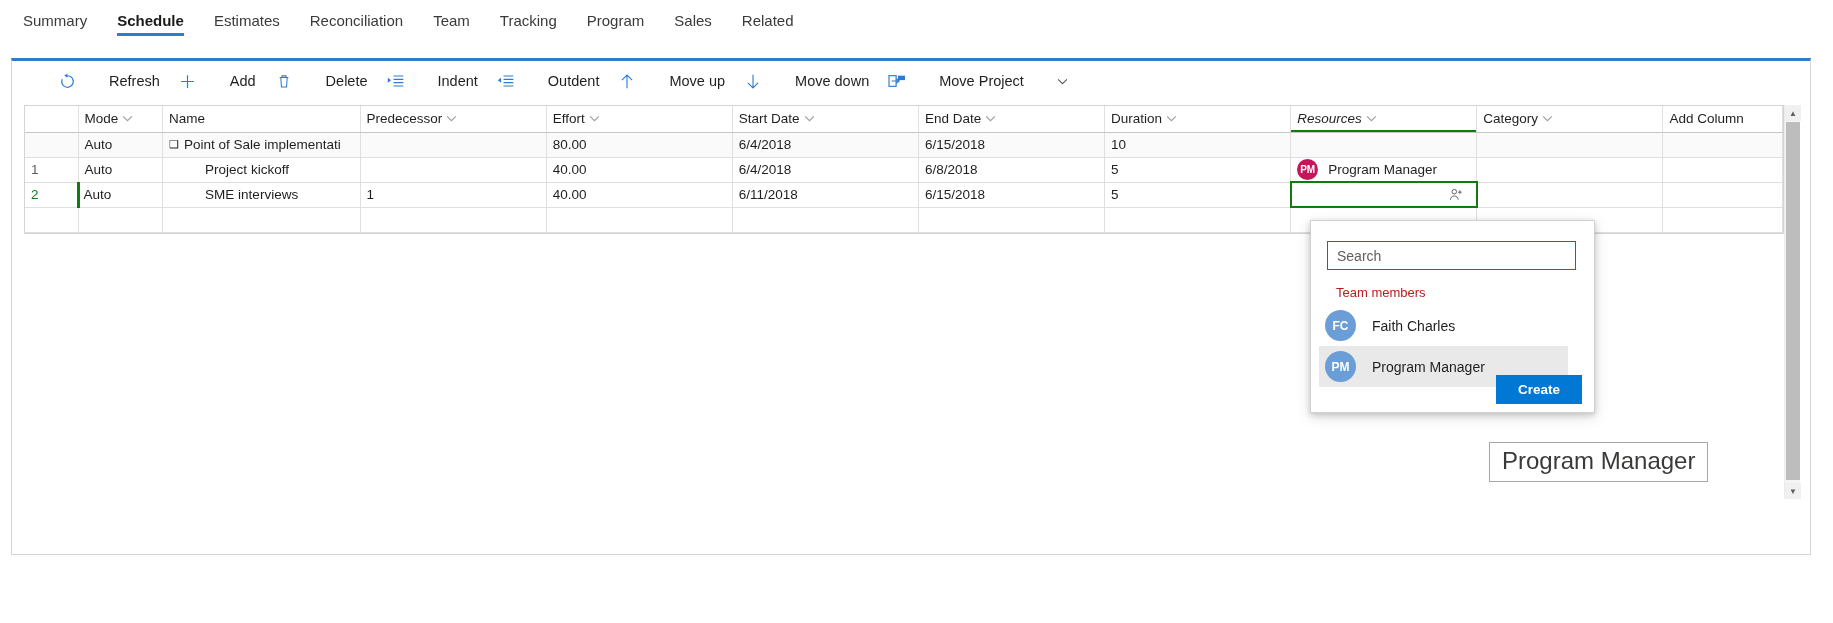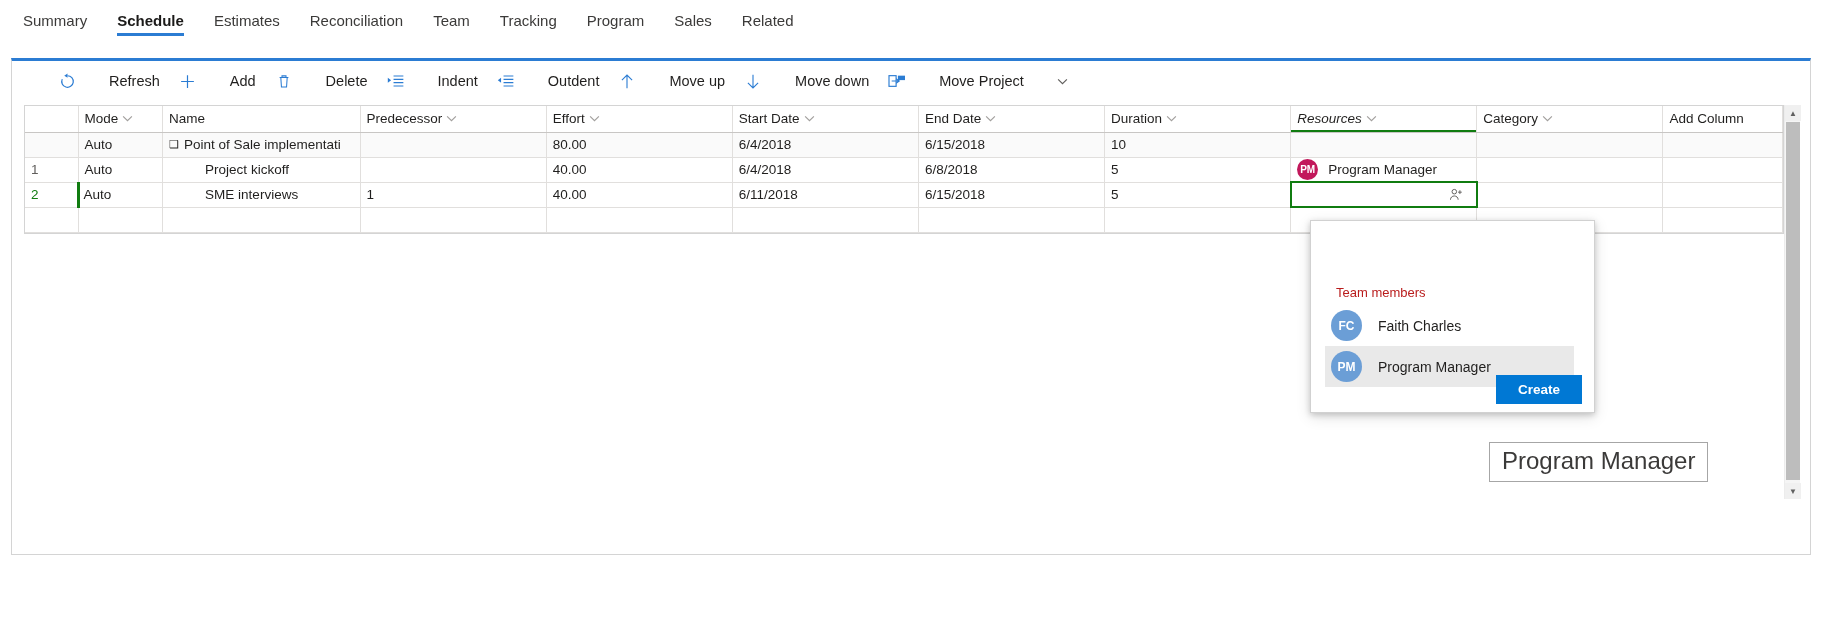--- a/index.html
+++ b/index.html
@@ -203,21 +203,21 @@
     color: #201f1e;
     padding: 0 9px;
     font-family: "Liberation Sans", sans-serif;
     outline: none;
   }
   .fly-search::placeholder { color: #605e5c; }
   .fly-label {
     position: absolute; left: 16px; top: 64px;
     font-size: 13px; color: #b91c1c; margin-left: 9px;
   }
-  .fly-list { position: absolute; left: 14px; top: 84px; width: 249px; }
+  .fly-list { position: absolute; left: 8px; top: 84px; width: 249px; }
   .fly-item {
     display: flex; align-items: center;
     height: 41px;
     padding-left: 6px;
     cursor: pointer;
   }
   .fly-item.hl { background: #e9e9e9; }
   .av.blue { background: #6b9ed6; width: 31px; height: 31px; font-size: 12px; }
   .fly-item .nm { margin-left: 16px; font-size: 14px; color: #201f1e; }
   .fly-create {
@@ -554,20 +554,21 @@
   </div>
 
   <div class="vscroll">
     <div class="arrow up">▲</div>
     <div class="thumb"></div>
     <div class="arrow down">▼</div>
   </div>
 </div>
 
 <div class="flyout">
+  <input class="fly-search" type="text" placeholder="Search" style="">
   <div class="fly-label">Team members</div>
   <div class="fly-list">
     <div class="fly-item">
       <span class="av blue">FC</span>
       <span class="nm">Faith Charles</span>
     </div>
     <div class="fly-item hl">
       <span class="av blue">PM</span>
       <span class="nm">Program Manager</span>
     </div>

